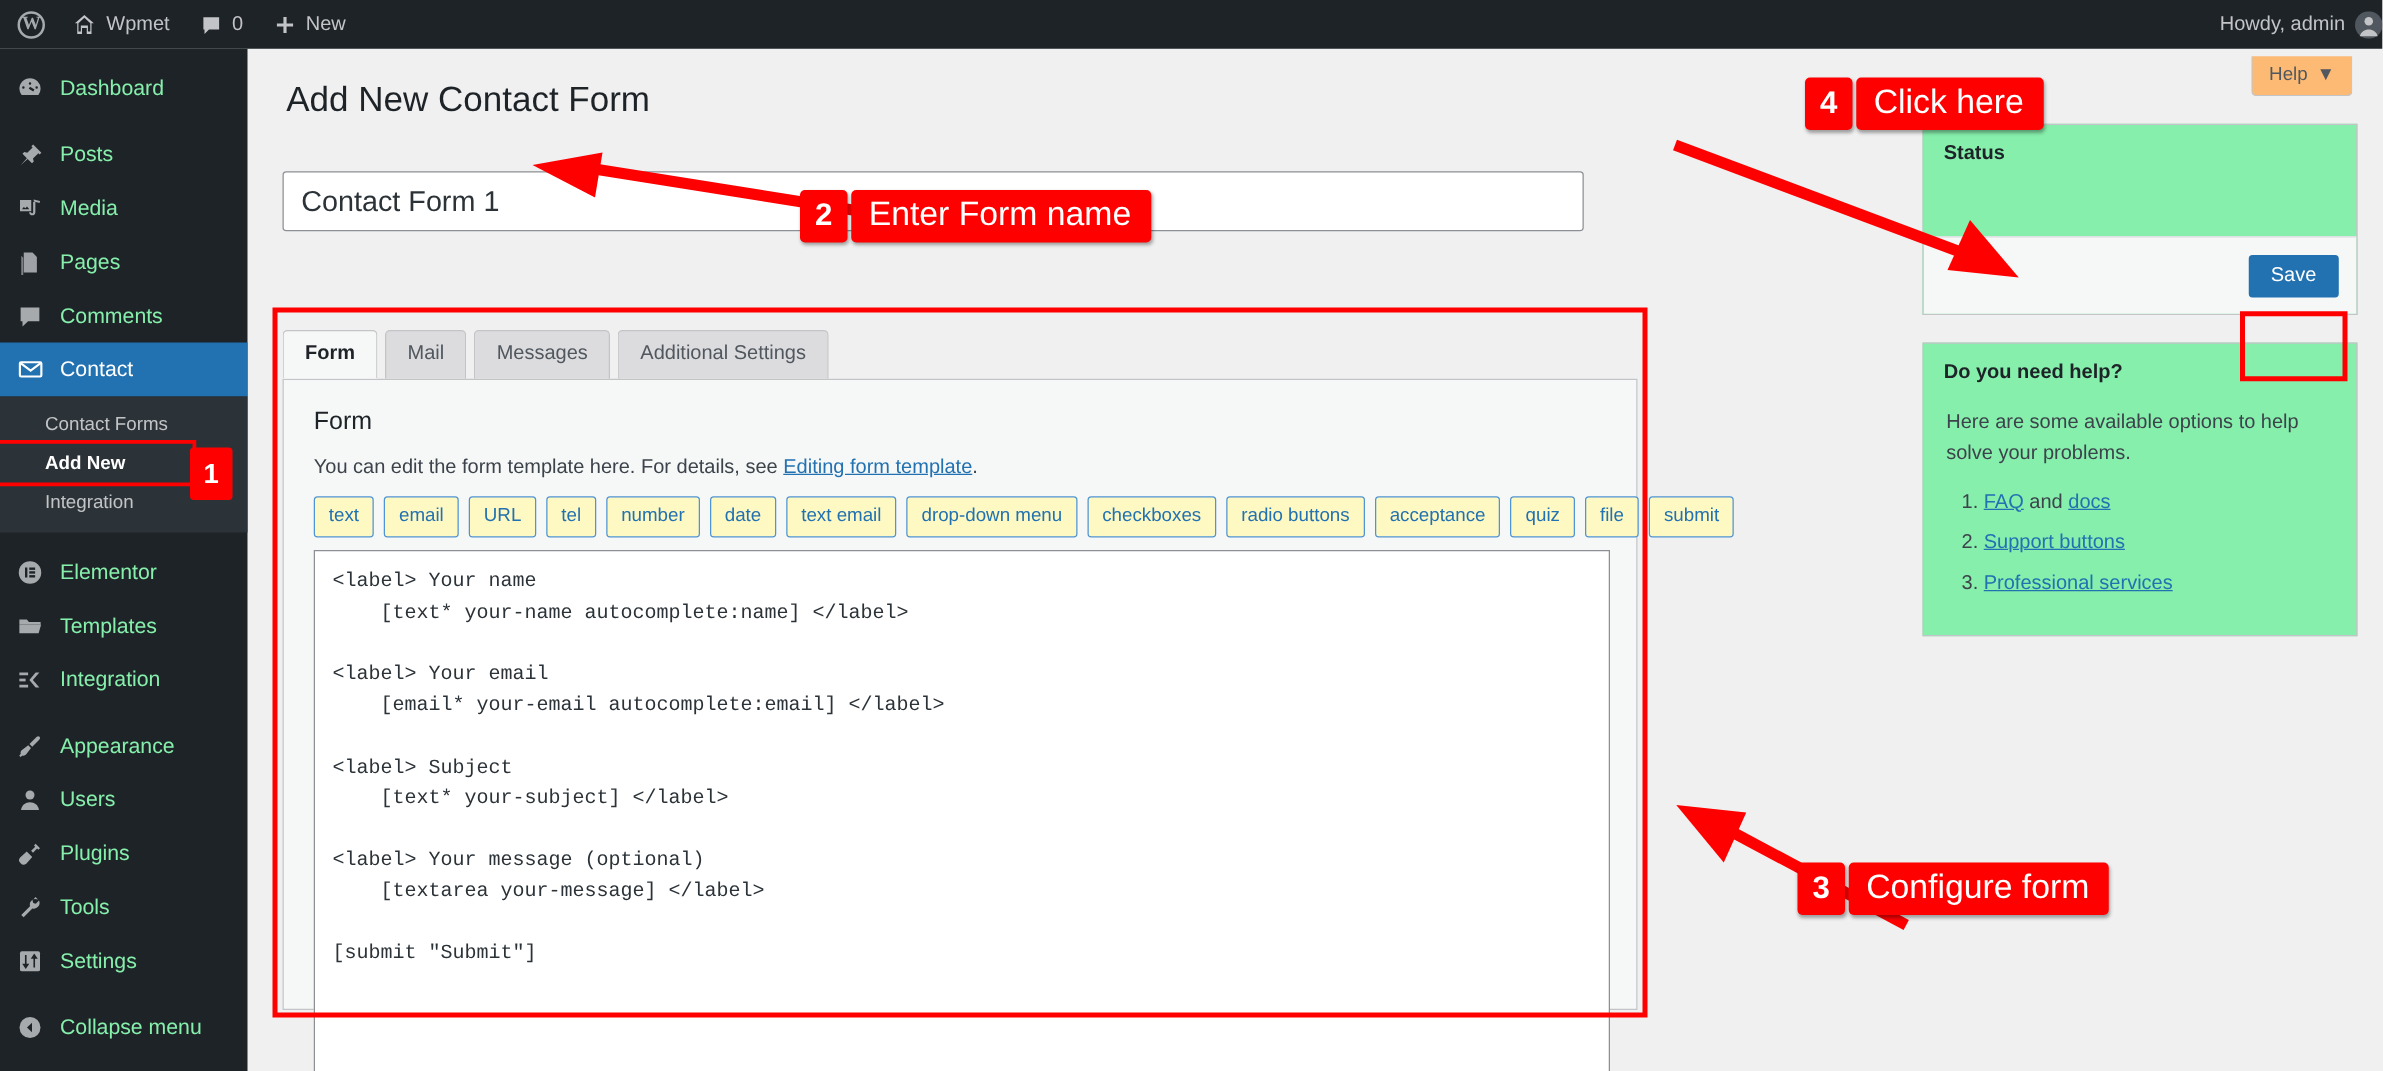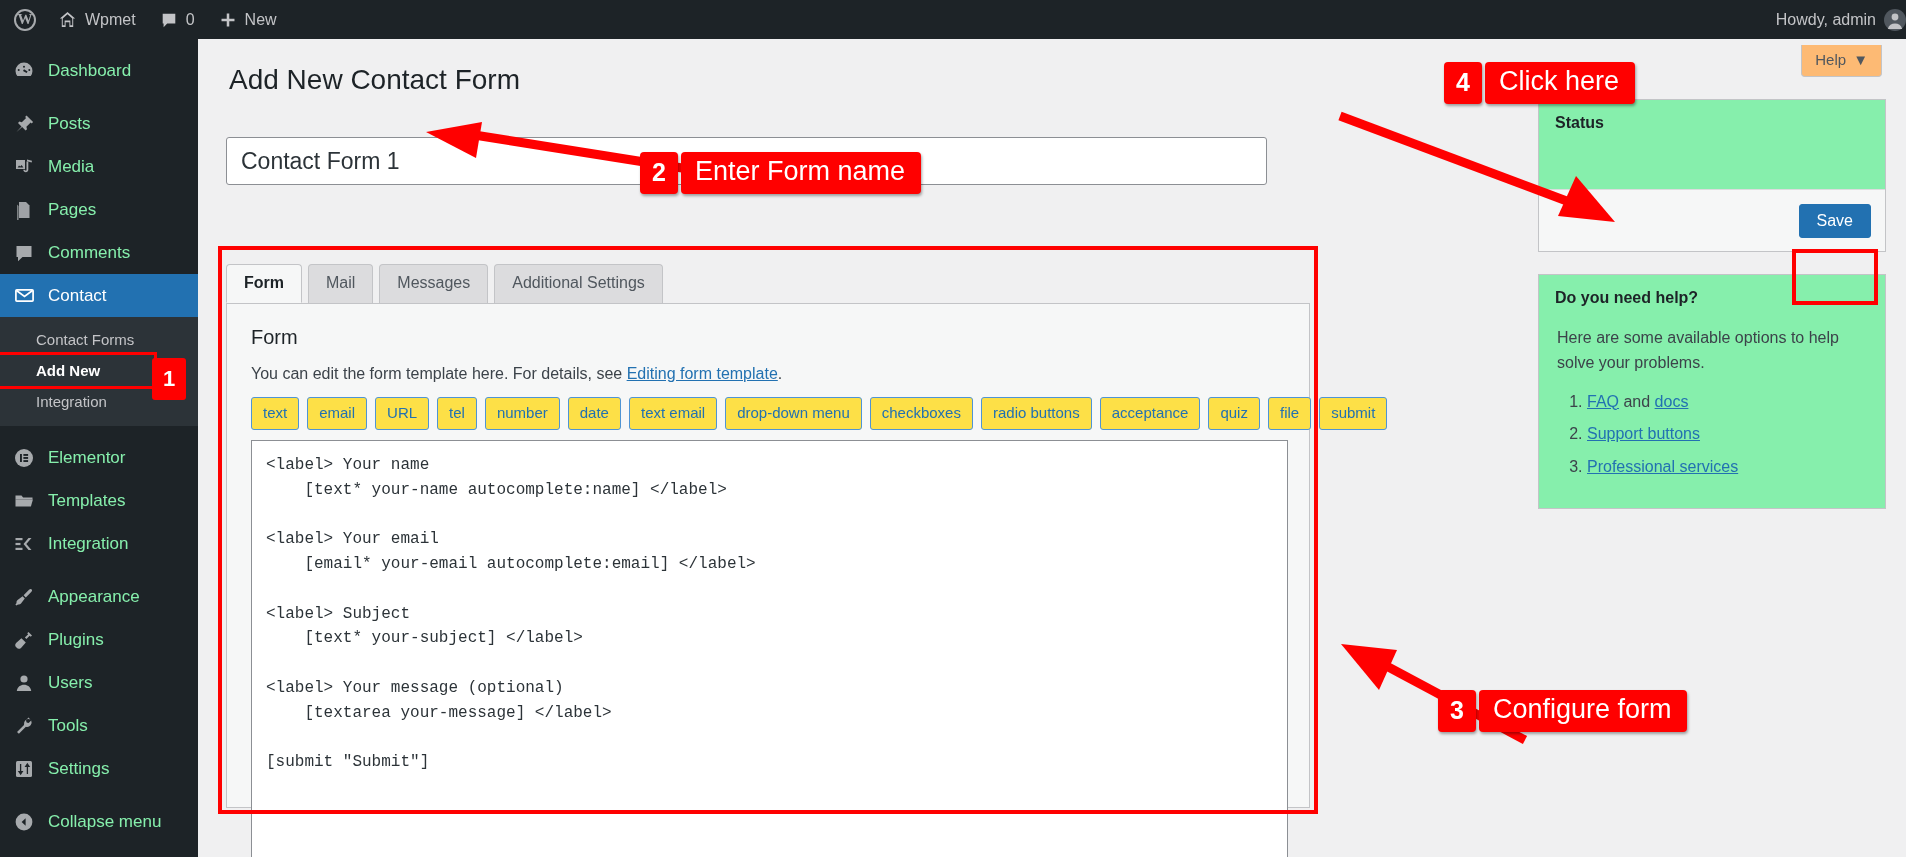--- a/index.html
+++ b/index.html
@@ -111,21 +111,21 @@
     position:absolute; left:28px; top:264px; width:1084px; height:505px;
     background:#f6f7f7; border:1px solid #c3c4c7;
   }
   .panel-inner { padding:22px 24px 0 24px; }
   .panel-h { font-size:20px; font-weight:400; color:#1d2327; margin-bottom:16px; }
   .panel-desc { font-size:16px; color:#3c434a; margin-bottom:14px; }
   .panel-desc a { color:#2271b1; text-decoration:underline; }
 
   .tagbar { display:flex; gap:8px; flex-wrap:nowrap; margin-bottom:10px; }
   .tagbtn {
-    border:1px solid #4f94d4; border-radius:3px; background:#fde047;
+    border:1px solid #4f94d4; border-radius:3px; background:#fef9c3;
     color:#2271b1; font-size:15px; padding:6px 11px; white-space:nowrap;
     line-height:1.25;
   }
 
   #form-textarea {
     width:1037px; height:420px; background:#fff;
     border:1px solid #8c8f94; border-radius:0;
     font-family:"Liberation Mono", monospace; font-size:16px; line-height:1.55;
     color:#2c3338; padding:12px 14px; resize:none; white-space:pre; overflow:hidden;
   }
@@ -327,34 +327,34 @@
       <svg width="20" height="20" viewBox="0 0 20 20" fill="currentColor">
           <path d="M17.6 2.4c-.7-.7-1.6-.5-2.6.4L9.6 8.2l2.2 2.2 5.4-5.4c1-1 1.1-1.9.4-2.6zM8.6 9.2l-5 3.8c-1 .8-1.4 2-1 3l-1.2 1.6 1 1 1.6-1.2c1 .4 2.2 0 3-1l3.8-5z"></path>
         </svg>
     </span>
     <span>Appearance</span>
   </div>
 
   <div class="menu-item">
     <span class="mi-icon">
       <svg width="20" height="20" viewBox="0 0 20 20" fill="currentColor">
-          <path d="M14.5 2l-1.3 1.3 1 1-3.3 3.3 1.5 1.5 3.3-3.3 1 1L18 5.5 14.5 2zM7.4 8.2L2.1 13a3.2 3.2 0 00.4 4.5 3.2 3.2 0 004.5.4l4.8-5.3z"></path>
-        </svg>
-    </span>
-    <span>Plugins</span>
-  </div>
-
-  <div class="menu-item">
-    <span class="mi-icon">
-      <svg width="20" height="20" viewBox="0 0 20 20" fill="currentColor">
           <circle cx="10" cy="6" r="3.6"></circle>
           <path d="M2.8 18c.6-4 3.6-6.2 7.2-6.2s6.6 2.2 7.2 6.2z"></path>
         </svg>
     </span>
     <span>Users</span>
+  </div>
+
+  <div class="menu-item">
+    <span class="mi-icon">
+      <svg width="20" height="20" viewBox="0 0 20 20" fill="currentColor">
+          <path d="M14.5 2l-1.3 1.3 1 1-3.3 3.3 1.5 1.5 3.3-3.3 1 1L18 5.5 14.5 2zM7.4 8.2L2.1 13a3.2 3.2 0 00.4 4.5 3.2 3.2 0 004.5.4l4.8-5.3z"></path>
+        </svg>
+    </span>
+    <span>Plugins</span>
   </div>
 
   <div class="menu-item">
     <span class="mi-icon">
       <svg width="20" height="20" viewBox="0 0 20 20" fill="currentColor">
           <path d="M16.4 3.6a4.6 4.6 0 00-6.4 5.3L3 15.9l1.9 1.9 7-7a4.6 4.6 0 005.3-6.4l-2.6 2.6-2-.6-.6-2 2.4-2.8z"></path>
         </svg>
     </span>
     <span>Tools</span>
   </div>

